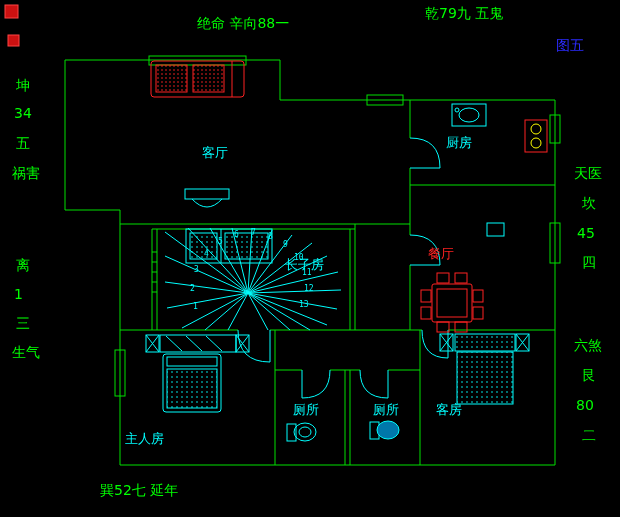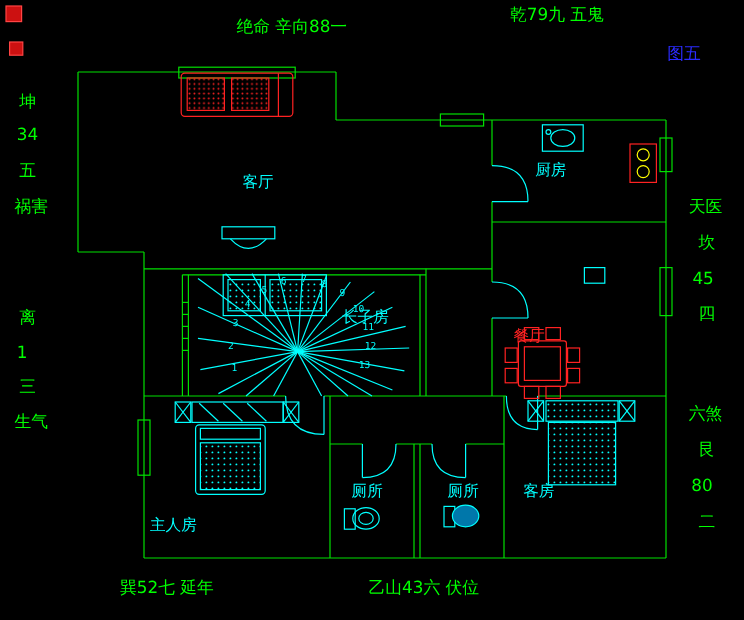--- a/index.html
+++ b/index.html
@@ -9,21 +9,21 @@
   html,body{margin:0;padding:0;background:#111;}
   .stage{
     position:relative;width:620px;height:517px;background:var(--bg);
     overflow:hidden;font-family:"DejaVu Sans","Liberation Sans",sans-serif;
   }
   .stage svg{position:absolute;left:0;top:0;}
   .lbl{position:absolute;white-space:nowrap;font-size:14px;line-height:1;}
   .room{font-size:13px;}
   .g{color:var(--text);}
   .c{color:var(--cyan);}
-  .r{color:var(--red);margin-top:27px;}
+  .r{color:var(--red);}
   .b{color:var(--blue);font-weight:normal;}
   .walls{stroke:var(--wall);}
   .win rect{stroke:var(--wall);fill:none;}
   .cy{stroke:var(--cyan);fill:none;}
   .cyd{stroke:var(--cyan);fill:url(#cdots);}
   .rd{stroke:var(--red);fill:none;}
   .rdd{stroke:var(--red);fill:url(#rdots);}
   .yl{stroke:var(--yellow);fill:none;}
   .dotc{fill:var(--cyan);}
   .dotr{fill:var(--red);}
@@ -244,21 +244,20 @@
   <div class="lbl g" style="left:582px;top:196px">坎</div>
   <div class="lbl g" style="left:577px;top:226px">45</div>
   <div class="lbl g" style="left:582px;top:255px">四</div>
 
   <div class="lbl g" style="left:574px;top:338px">六煞</div>
   <div class="lbl g" style="left:582px;top:368px">艮</div>
   <div class="lbl g" style="left:576px;top:398px">80</div>
   <div class="lbl g" style="left:582px;top:428px">二</div>
 
   <div class="lbl g" style="left:100px;top:483px">巽52七 延年</div>
-  <div class="lbl g" style="left:307px;top:483px">乙山43六 伏位</div>
 
   <div class="lbl c room" style="left:202px;top:146px">客厅</div>
   <div class="lbl c room" style="left:446px;top:136px">厨房</div>
   <div class="lbl r room" style="left:428px;top:247px">餐厅</div>
   <div class="lbl c room" style="left:285px;top:258px">长子房</div>
   <div class="lbl c room" style="left:125px;top:432px">主人房</div>
   <div class="lbl c room" style="left:293px;top:403px">厕所</div>
   <div class="lbl c room" style="left:373px;top:403px">厕所</div>
   <div class="lbl c room" style="left:436px;top:403px">客房</div>
 

